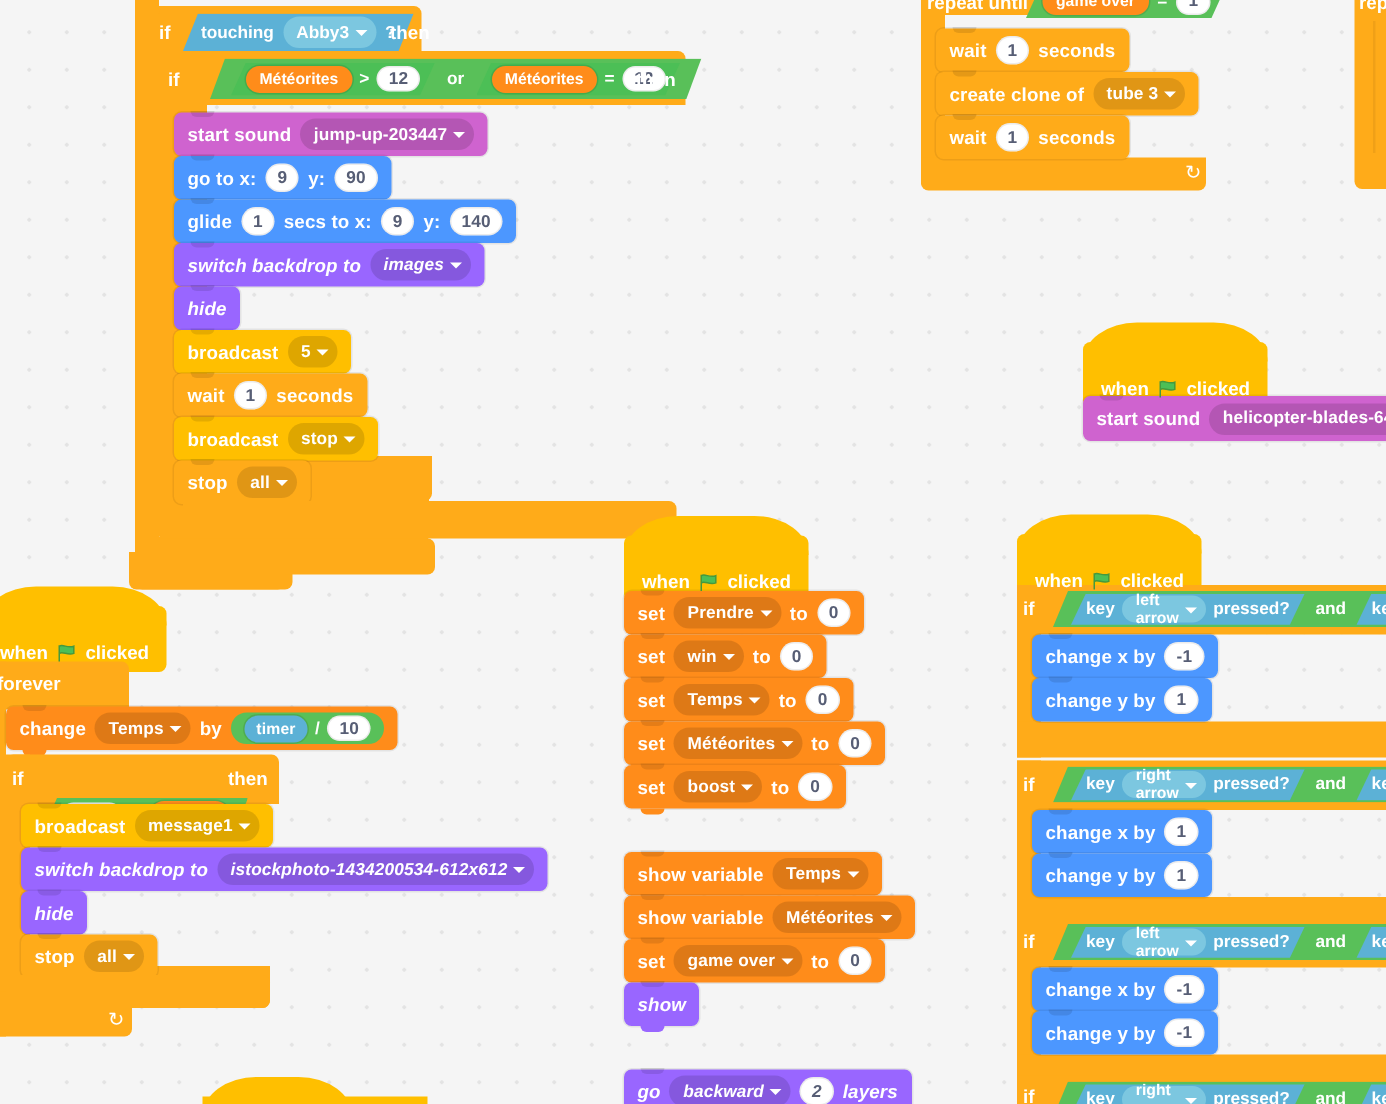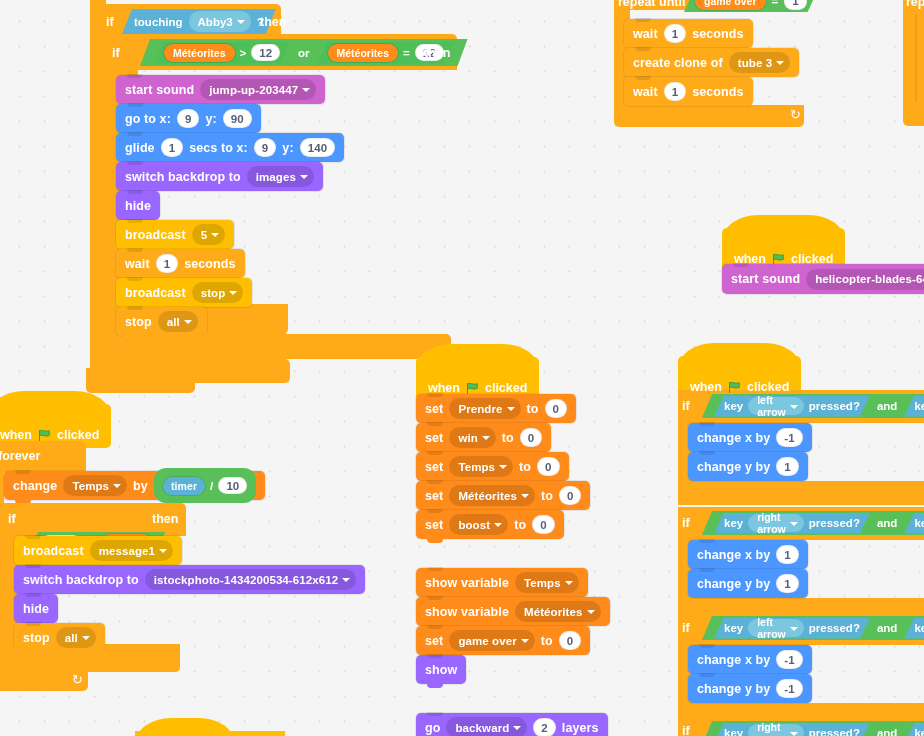--- a/index.html
+++ b/index.html
@@ -37,21 +37,21 @@
   }
   .blk.nonotch::before{ display:none; }
   .blk::after{ 
     content:""; position:absolute; left:11px; bottom:-4px;
     width:16px; height:4px; border-radius:0 0 4px 4px;
     background:inherit;
   }
   .blk.nobump::after{ display:none; }
 
   .motion   { background:#4c97ff; }
-  .looks    { background:#9966ff; }
+  .looks    { background:#9966ff;font-style:italic; }
   .sound    { background:#cf63cf; }
   .events   { background:#ffbf00; }
   .control  { background:#ffab19; }
   .sensing  { background:#5cb1d6; }
   .operator { background:#59c059; }
   .variable { background:#ff8c1a; }
 
   
   .hat {
     position:absolute;
@@ -260,21 +260,21 @@
   <span class="loop-arrow" style="left:72px;top:672px;">↻</span>
   <span style="position:absolute;left:-2px;top:449px;color:#fff;font-size:12.5px;font-weight:bold;">forever</span>
 
   <div class="blk variable" style="left:4px;top:471px;">
     <span>change</span>
     <span class="drop variable">
       <span>Temps</span>
         <i class="car"></i>
     </span>
     <span>by</span>
-    <span class="hex operator" style="height:35px;padding:0 9px;gap:5px;clip-path:none;border-radius:12px;">
+    <span class="hex operator" style="height:21px;padding:0 9px;gap:5px;clip-path:none;border-radius:12px;">
       <span class="rep sensing" style="height:18px;padding:0 8px;font-size:10.5px;">timer</span>
       <span>/</span>
       <span class="oval" style="height:17px;">10</span>
     </span>
   </div>
 
   <div style="position:absolute;left:4px;top:503px;width:182px;height:33px;background:#ffab19;border-radius:5px 5px 0 0;"></div>
   <div style="position:absolute;left:4px;top:503px;width:16px;height:155px;background:#ffab19;"></div>
   <div style="position:absolute;left:4px;top:644px;width:176px;height:28px;background:#ffab19;border-radius:0 0 5px 5px;"></div>
   <span style="position:absolute;left:8px;top:512px;color:#fff;font-size:12.5px;font-weight:bold;">if</span>

